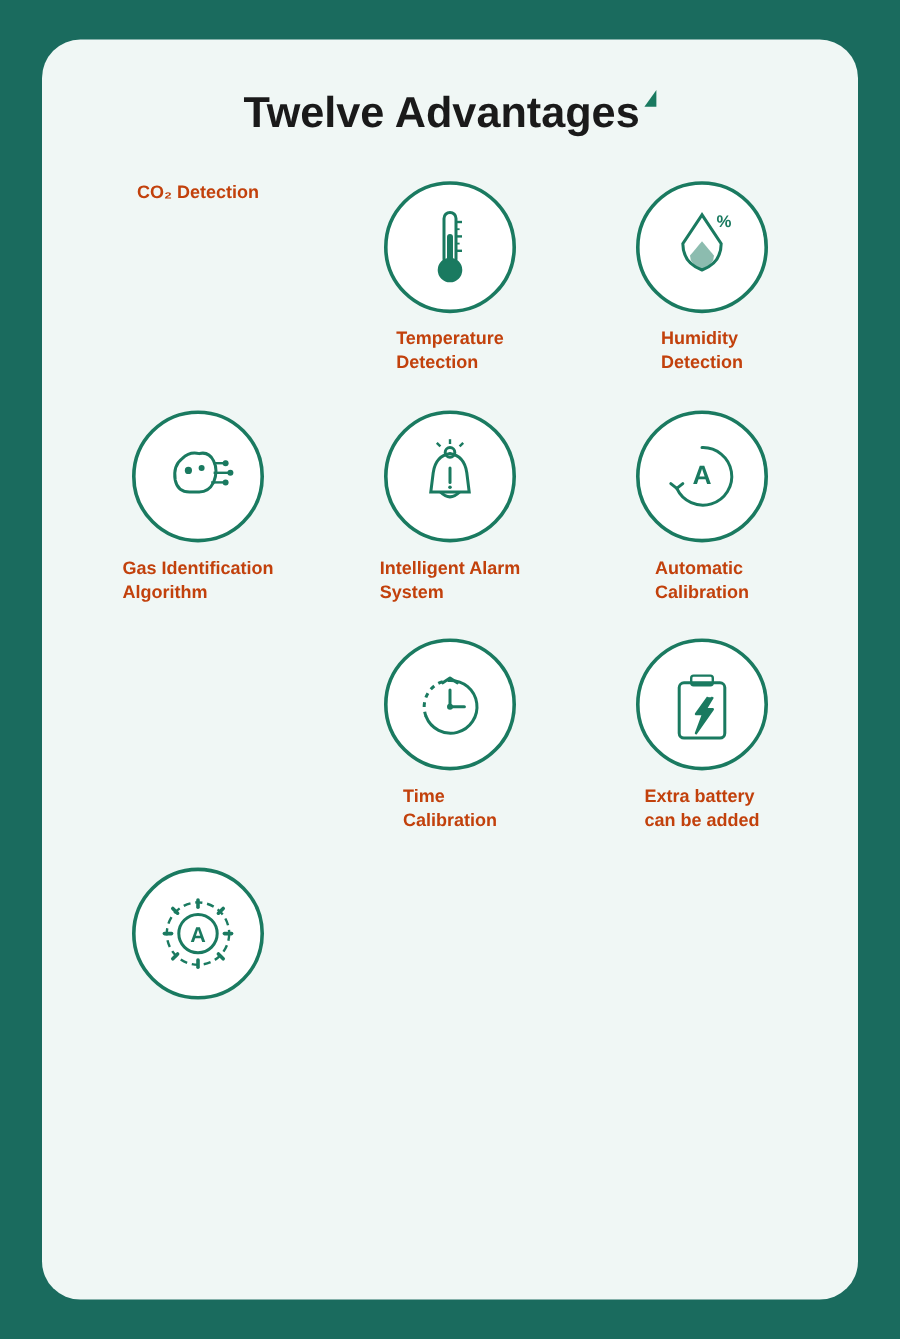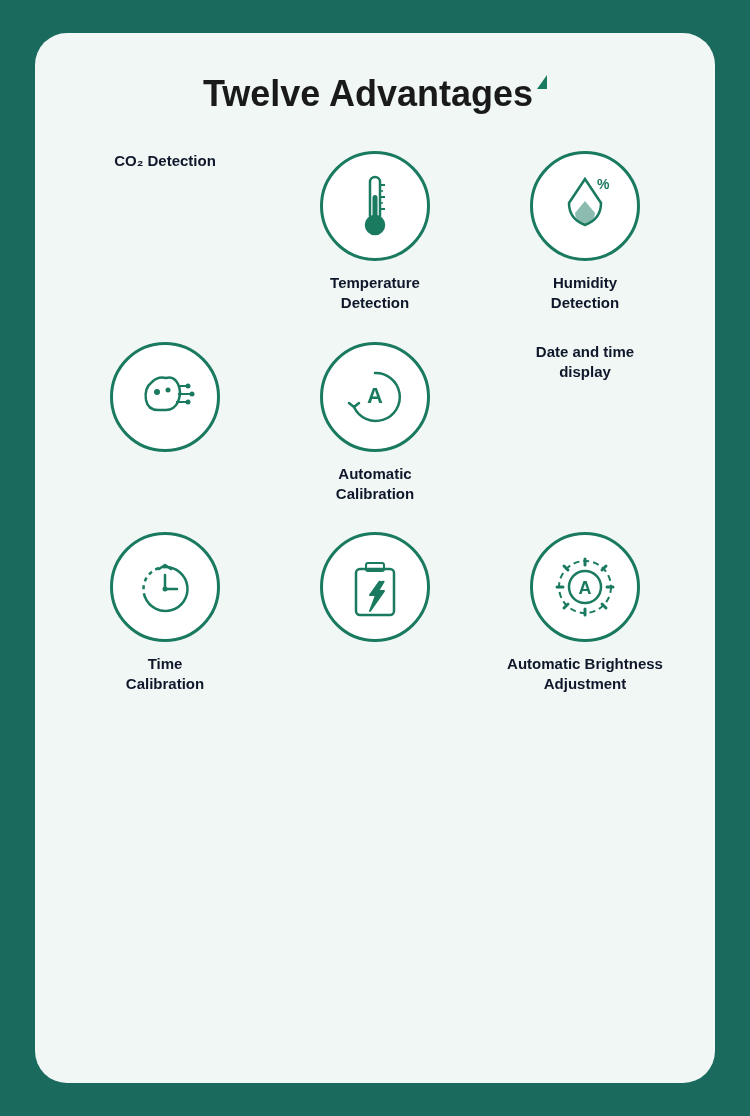--- a/index.html
+++ b/index.html
@@ -59,22 +59,21 @@
       border-radius: 50%;
       border: 3px solid #1a7a60;
       display: flex;
       align-items: center;
       justify-content: center;
       background: white;
     }
     .item-label {
       font-size: 15px;
       font-weight: 700;
-      color: #0f172a;
-      text-align: center;
+      color: #c2410c;
       line-height: 1.35;
     }
     svg {
       overflow: visible;
     }
   </style>
 </head>
 <body>
 
 <div class="card">
@@ -136,39 +135,59 @@
           <line x1="46" y1="40" x2="56" y2="40" stroke="#1a7a60" stroke-width="2"></line>
           <circle cx="58" cy="40" r="2.5" fill="#1a7a60"></circle>
 
           <line x1="58" y1="24" x2="58" y2="22" stroke="#1a7a60" stroke-width="2"></line>
           <line x1="62" y1="32" x2="62" y2="30" stroke="#1a7a60" stroke-width="2"></line>
 
           <circle cx="27" cy="30" r="3" fill="#1a7a60"></circle>
           <circle cx="38" cy="28" r="2.5" fill="#1a7a60"></circle>
         </svg>
       </div>
-    </div>
-
+      <span class="item-label">Gas Identification<br>Algorithm</span>
+    </div>
+
+    <div class="item">
+      <div class="icon-circle">
+        <svg width="65" height="65" viewBox="0 0 65 65" fill="none">
+
+          <path d="M32 14 Q20 16 18 30 L16 46 L48 46 L46 30 Q44 16 32 14 Z" stroke="#1a7a60" stroke-width="2.5" fill="none"></path>
+
+          <circle cx="32" cy="13" r="4" stroke="#1a7a60" stroke-width="2.5" fill="none"></circle>
+
+          <path d="M24 46 Q32 54 40 46" stroke="#1a7a60" stroke-width="2.5" fill="none"></path>
+
+          <line x1="32" y1="6" x2="32" y2="2" stroke="#1a7a60" stroke-width="2"></line>
+          <line x1="40" y1="8" x2="43" y2="5" stroke="#1a7a60" stroke-width="2"></line>
+          <line x1="24" y1="8" x2="21" y2="5" stroke="#1a7a60" stroke-width="2"></line>
+
+          <line x1="32" y1="26" x2="32" y2="38" stroke="#1a7a60" stroke-width="2.5" stroke-linecap="round"></line>
+          <circle cx="32" cy="42" r="1.5" fill="#1a7a60"></circle>
+        </svg>
+      </div>
+      <span class="item-label">Intelligent Alarm<br>System</span>
+    </div>
 
     <div class="item">
       <div class="icon-circle">
         <svg width="68" height="68" viewBox="0 0 68 68" fill="none">
 
           <path d="M34 10 A24 24 0 1 1 13 44" stroke="#1a7a60" stroke-width="2.5" fill="none" stroke-linecap="round"></path>
 
           <polyline points="8,40 13,44 18,40" stroke="#1a7a60" stroke-width="2.5" fill="none" stroke-linecap="round" stroke-linejoin="round"></polyline>
 
           <text x="34" y="40" font-size="22" font-weight="bold" fill="#1a7a60" text-anchor="middle" font-family="Arial">A</text>
         </svg>
       </div>
       <span class="item-label">Automatic<br>Calibration</span>
     </div>
 
     <div class="item">
-      <span class="item-label">Date and time<br>display</span>
     </div>
 
 
     <div class="item">
       <div class="icon-circle">
         <svg width="68" height="68" viewBox="0 0 68 68" fill="none">
 
           <path d="M34 14 A22 22 0 1 1 14 44" stroke="#1a7a60" stroke-width="2.5" fill="none" stroke-linecap="round"></path>
           <path d="M14 44 A22 22 0 0 1 34 14" stroke="#1a7a60" stroke-width="2.5" fill="none" stroke-dasharray="4 4"></path>
 
@@ -187,20 +206,21 @@
       <div class="icon-circle">
         <svg width="55" height="68" viewBox="0 0 55 68" fill="none">
 
           <rect x="8" y="16" width="38" height="46" rx="4" stroke="#1a7a60" stroke-width="2.5" fill="none"></rect>
 
           <rect x="18" y="10" width="18" height="8" rx="2" stroke="#1a7a60" stroke-width="2" fill="none"></rect>
 
           <polyline points="32,28 22,42 28,42 22,58 36,38 30,38 36,28" stroke="#1a7a60" stroke-width="2" fill="#1a7a60" stroke-linejoin="round"></polyline>
         </svg>
       </div>
+      <span class="item-label">Extra battery<br>can be added</span>
     </div>
 
 
     <div class="item">
       <div class="icon-circle">
         <svg width="68" height="68" viewBox="0 0 68 68" fill="none">
 
           <circle cx="34" cy="34" r="26" stroke="#1a7a60" stroke-width="2" fill="none" stroke-dasharray="6 4"></circle>
 
           <circle cx="34" cy="34" r="16" stroke="#1a7a60" stroke-width="2.5" fill="none"></circle>
@@ -210,17 +230,16 @@
           <line x1="34" y1="6" x2="34" y2="12" stroke="#1a7a60" stroke-width="3" stroke-linecap="round"></line>
           <line x1="34" y1="56" x2="34" y2="62" stroke="#1a7a60" stroke-width="3" stroke-linecap="round"></line>
           <line x1="6" y1="34" x2="12" y2="34" stroke="#1a7a60" stroke-width="3" stroke-linecap="round"></line>
           <line x1="56" y1="34" x2="62" y2="34" stroke="#1a7a60" stroke-width="3" stroke-linecap="round"></line>
           <line x1="13" y1="13" x2="17" y2="17" stroke="#1a7a60" stroke-width="3" stroke-linecap="round"></line>
           <line x1="51" y1="51" x2="55" y2="55" stroke="#1a7a60" stroke-width="3" stroke-linecap="round"></line>
           <line x1="55" y1="13" x2="51" y2="17" stroke="#1a7a60" stroke-width="3" stroke-linecap="round"></line>
           <line x1="13" y1="55" x2="17" y2="51" stroke="#1a7a60" stroke-width="3" stroke-linecap="round"></line>
         </svg>
       </div>
-      <span class="item-label">Automatic Brightness<br>Adjustment</span>
     </div>
 
   </div>
 </div>
 
 </body></html>

